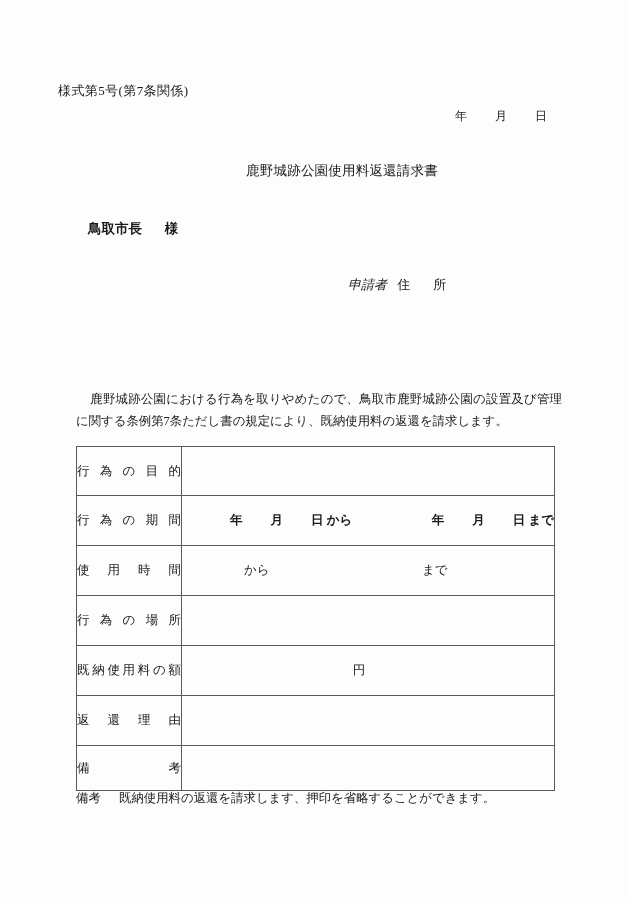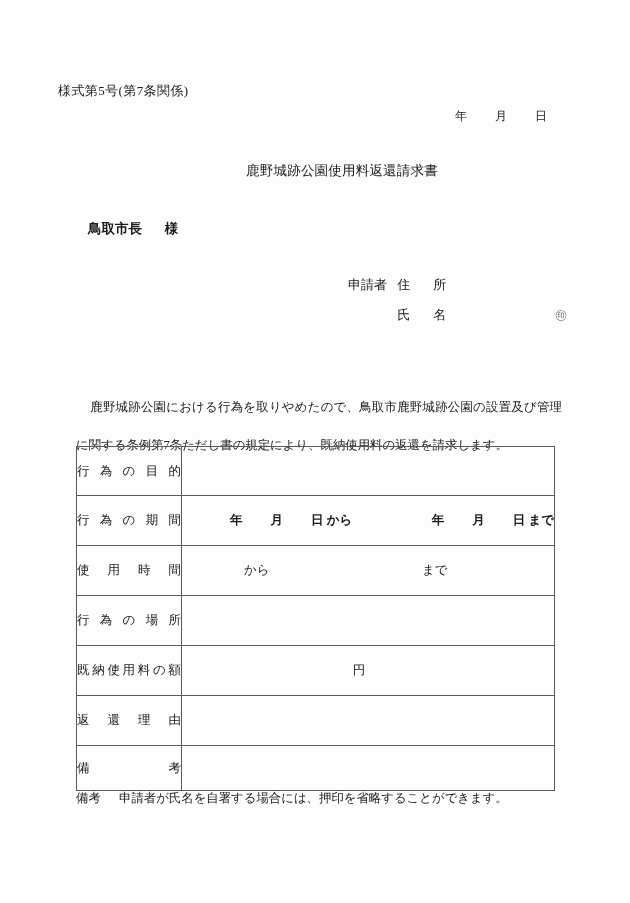--- a/index.html
+++ b/index.html
@@ -62,40 +62,41 @@
     font-size: 13px;
   }
   .applicant-row {
     position: relative;
     height: 30px;
     white-space: nowrap;
   }
   .applicant-lead {
     display: inline-block;
     width: 46px;
+    font-style: italic;
   }
   .applicant-label {
     display: inline-block;
     letter-spacing: 5px;
   }
   #seal-mark {
     position: absolute;
     left: 207px;
     top: 1px;
     font-size: 12px;
     color: #555;
   }
 
   
   #body-paragraph {
     left: 76px;
     top: 388px;
     width: 486px;
     font-size: 12.4px;
-    line-height: 38px;
+    line-height: 22px;
     text-align: justify;
   }
   #body-paragraph .indent { display: inline-block; width: 14px; }
 
   
   #form-table {
     left: 76px;
     top: 446px;
     width: 479px;
     border-collapse: collapse;
@@ -169,25 +170,20 @@
   <div class="abs" id="addressee">
     <span>鳥取市長</span>
     <span class="gap"></span>
     <span>様</span>
   </div>
 
   <div class="abs" id="applicant-block">
     <div class="applicant-row">
       <span class="applicant-lead">申請者</span>
       <span class="applicant-label">住　所</span>
-    </div>
-    <div class="applicant-row">
-      <span class="applicant-lead"></span>
-      <span class="applicant-label">氏　名</span>
-      <span id="seal-mark">㊞</span>
     </div>
   </div>
 
   <div class="abs" id="body-paragraph">
     <span class="indent"></span><span>鹿野城跡公園における行為を取りやめたので、鳥取市鹿野城跡公園の設置及び管理に関する条例第7条ただし書の規定により、既納使用料の返還を請求します。</span>
   </div>
 
   <table class="abs" id="form-table">
     <tbody>
       <tr>
@@ -295,16 +291,16 @@
             </div>
         </td>
         <td class="row-value"></td>
       </tr>
     </tbody>
   </table>
 
   <div class="abs" id="footnote">
     <span>備考</span>
     <span class="gap"></span>
-    <span>申請者が氏名を自署する場合には、押印を省略することができます。</span>
+    <span>既納使用料の返還を請求します、押印を省略することができます。</span>
   </div>
 
 </div>
 
 </body></html>

